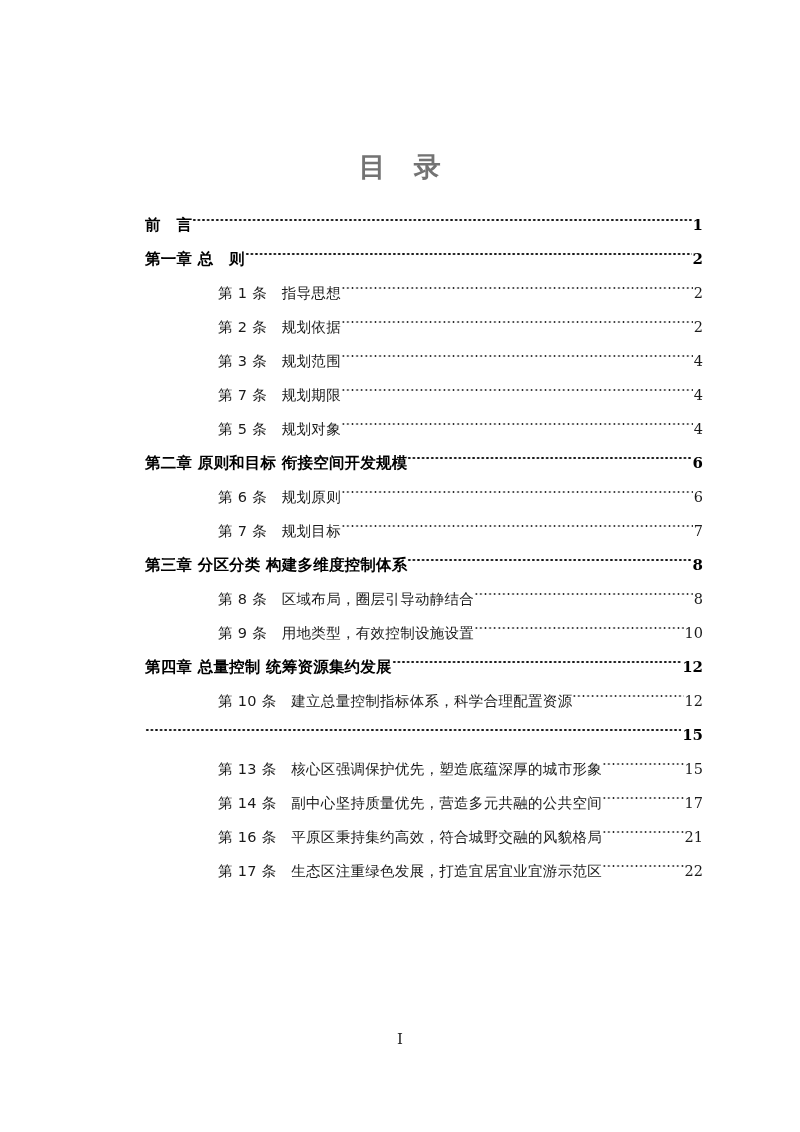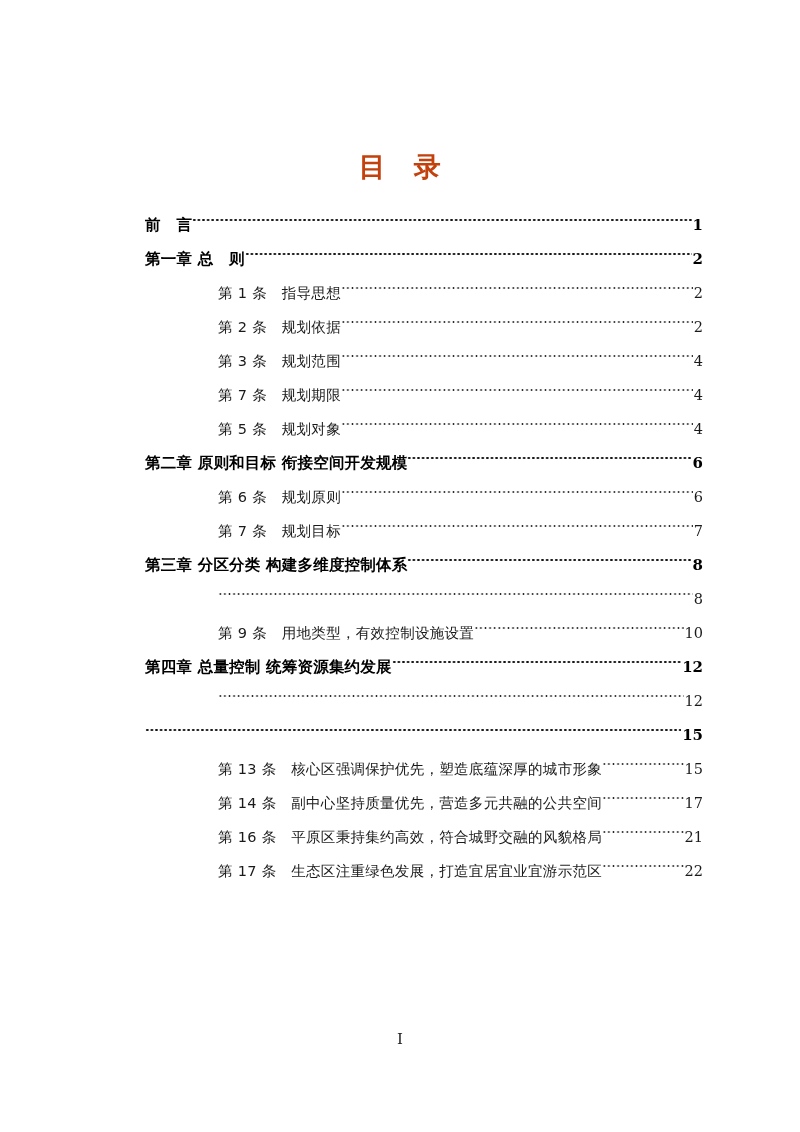--- a/index.html
+++ b/index.html
@@ -30,21 +30,21 @@
   .toc-title {
     position: absolute;
     left: 0;
     top: 148px;
     width: 800px;
     text-align: center;
     font-size: 27px;
     font-weight: bold;
     letter-spacing: 0.5px;
     line-height: 38px;
-    color: #c2410c;
+    color: #737373;
     white-space: pre;
   }
 
   
   .toc-list {
     position: absolute;
     left: 3px;
     top: 196px;
     width: 800px;
   }
@@ -191,34 +191,36 @@
         <span class="toc-label">第 7 条　规划目标</span>
         <span class="toc-dots"></span>
         <span class="toc-page">7</span>
       </div>
       <div class="toc-entry level-1">
         <span class="toc-label">第三章 分区分类 构建多维度控制体系</span>
         <span class="toc-dots"></span>
         <span class="toc-page">8</span>
       </div>
       <div class="toc-entry level-2">
+        <span class="toc-label">第 8 条　区域布局，圈层引导动静结合</span>
         <span class="toc-dots"></span>
         <span class="toc-page">8</span>
       </div>
       <div class="toc-entry level-2">
         <span class="toc-label">第 9 条　用地类型，有效控制设施设置</span>
         <span class="toc-dots"></span>
         <span class="toc-page">10</span>
       </div>
       <div class="toc-entry level-1">
         <span class="toc-label">第四章 总量控制 统筹资源集约发展</span>
         <span class="toc-dots"></span>
         <span class="toc-page">12</span>
       </div>
       <div class="toc-entry level-2">
+        <span class="toc-label">第 10 条　建立总量控制指标体系，科学合理配置资源</span>
         <span class="toc-dots"></span>
         <span class="toc-page">12</span>
       </div>
       <div class="toc-entry level-1">
         <span class="toc-dots"></span>
         <span class="toc-page">15</span>
       </div>
       <div class="toc-entry level-2">
         <span class="toc-label">第 13 条　核心区强调保护优先，塑造底蕴深厚的城市形象</span>
         <span class="toc-dots"></span>

